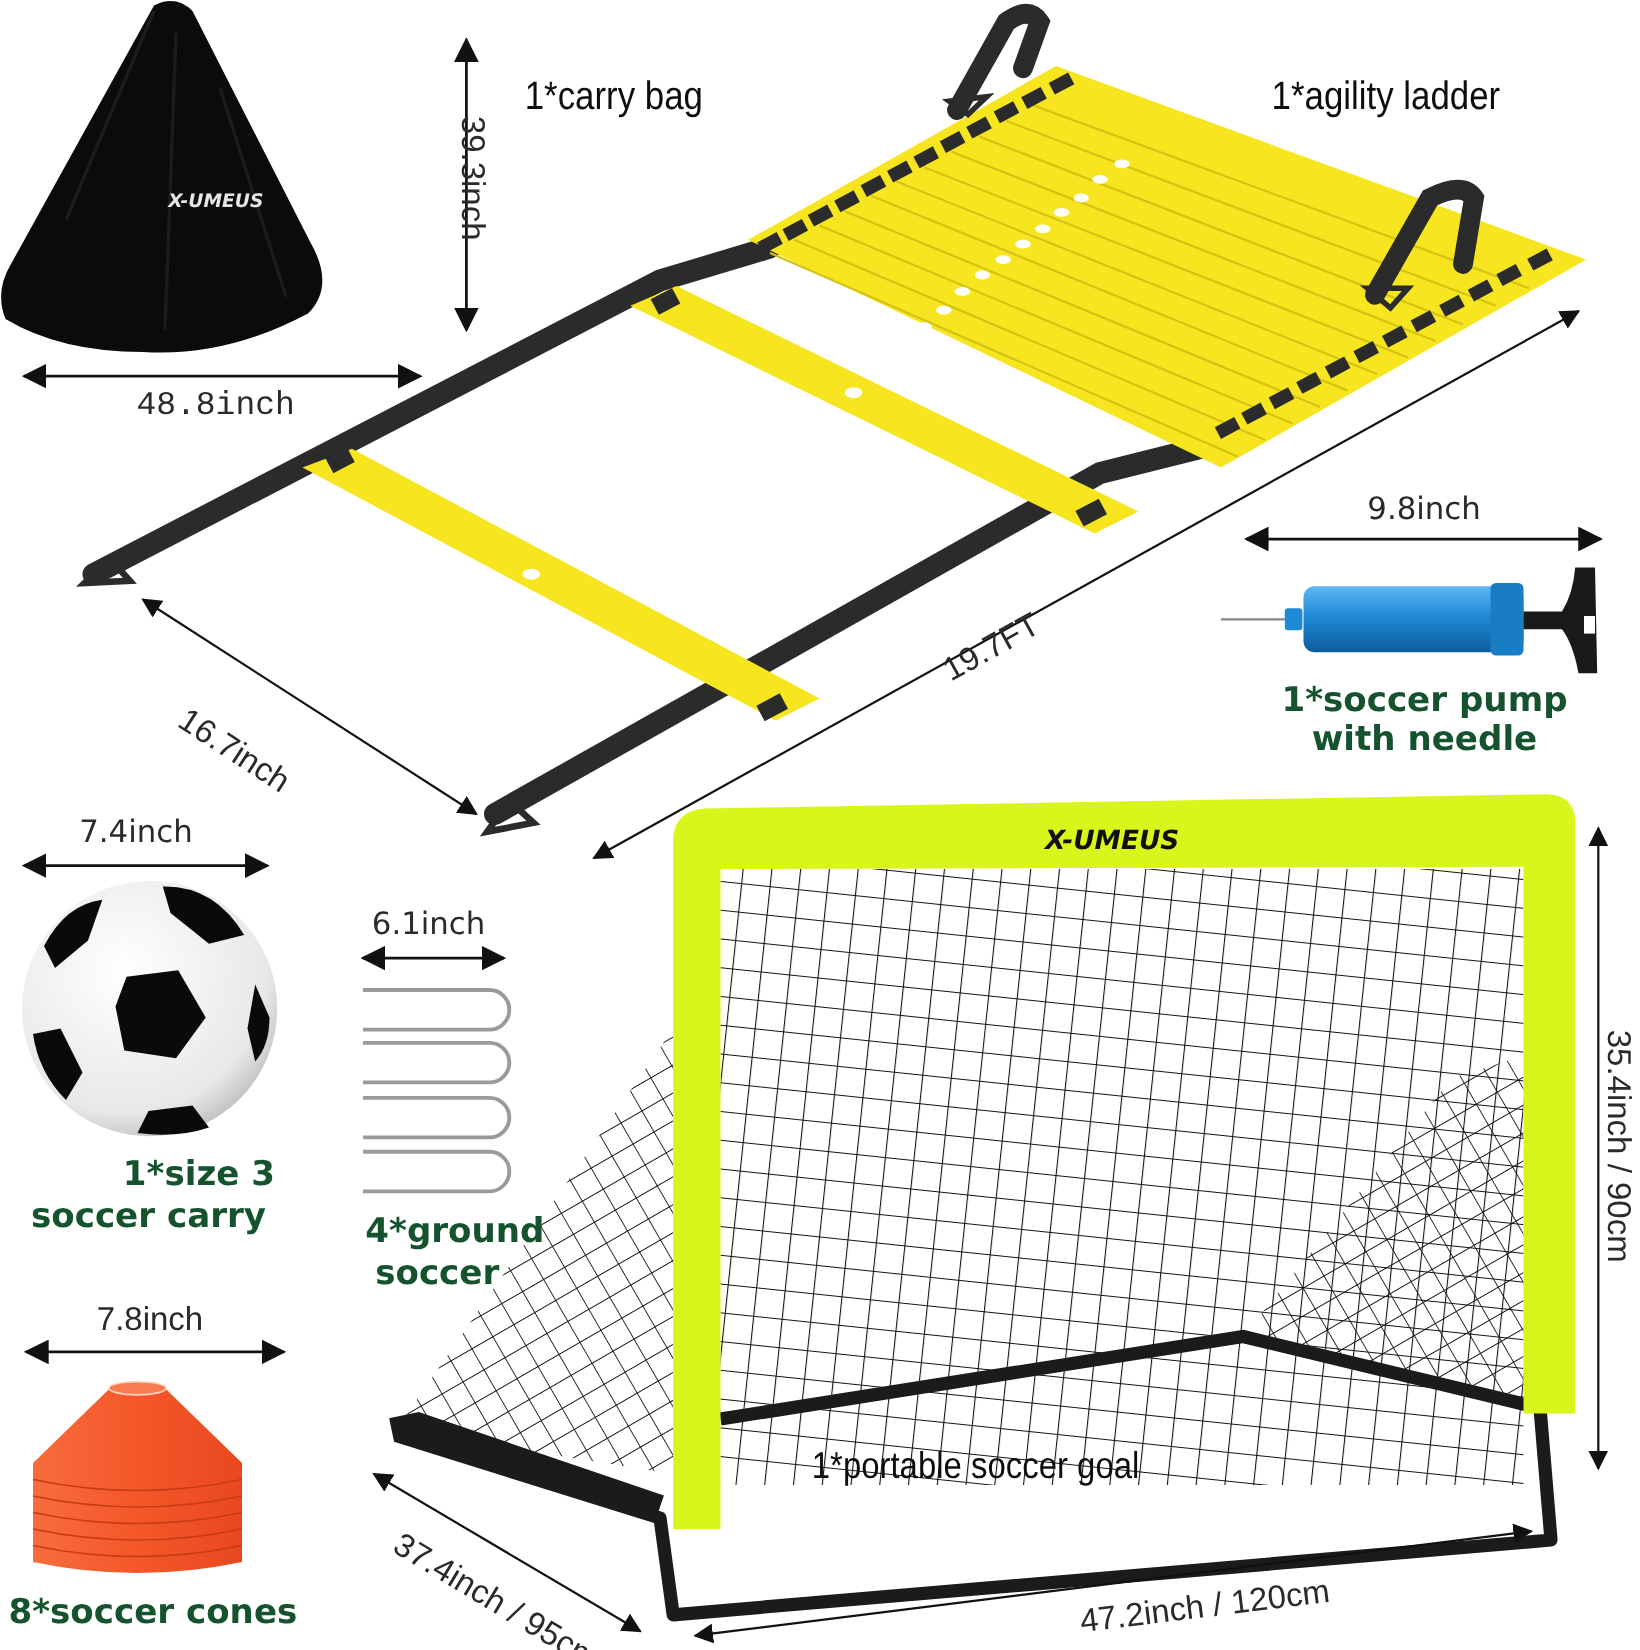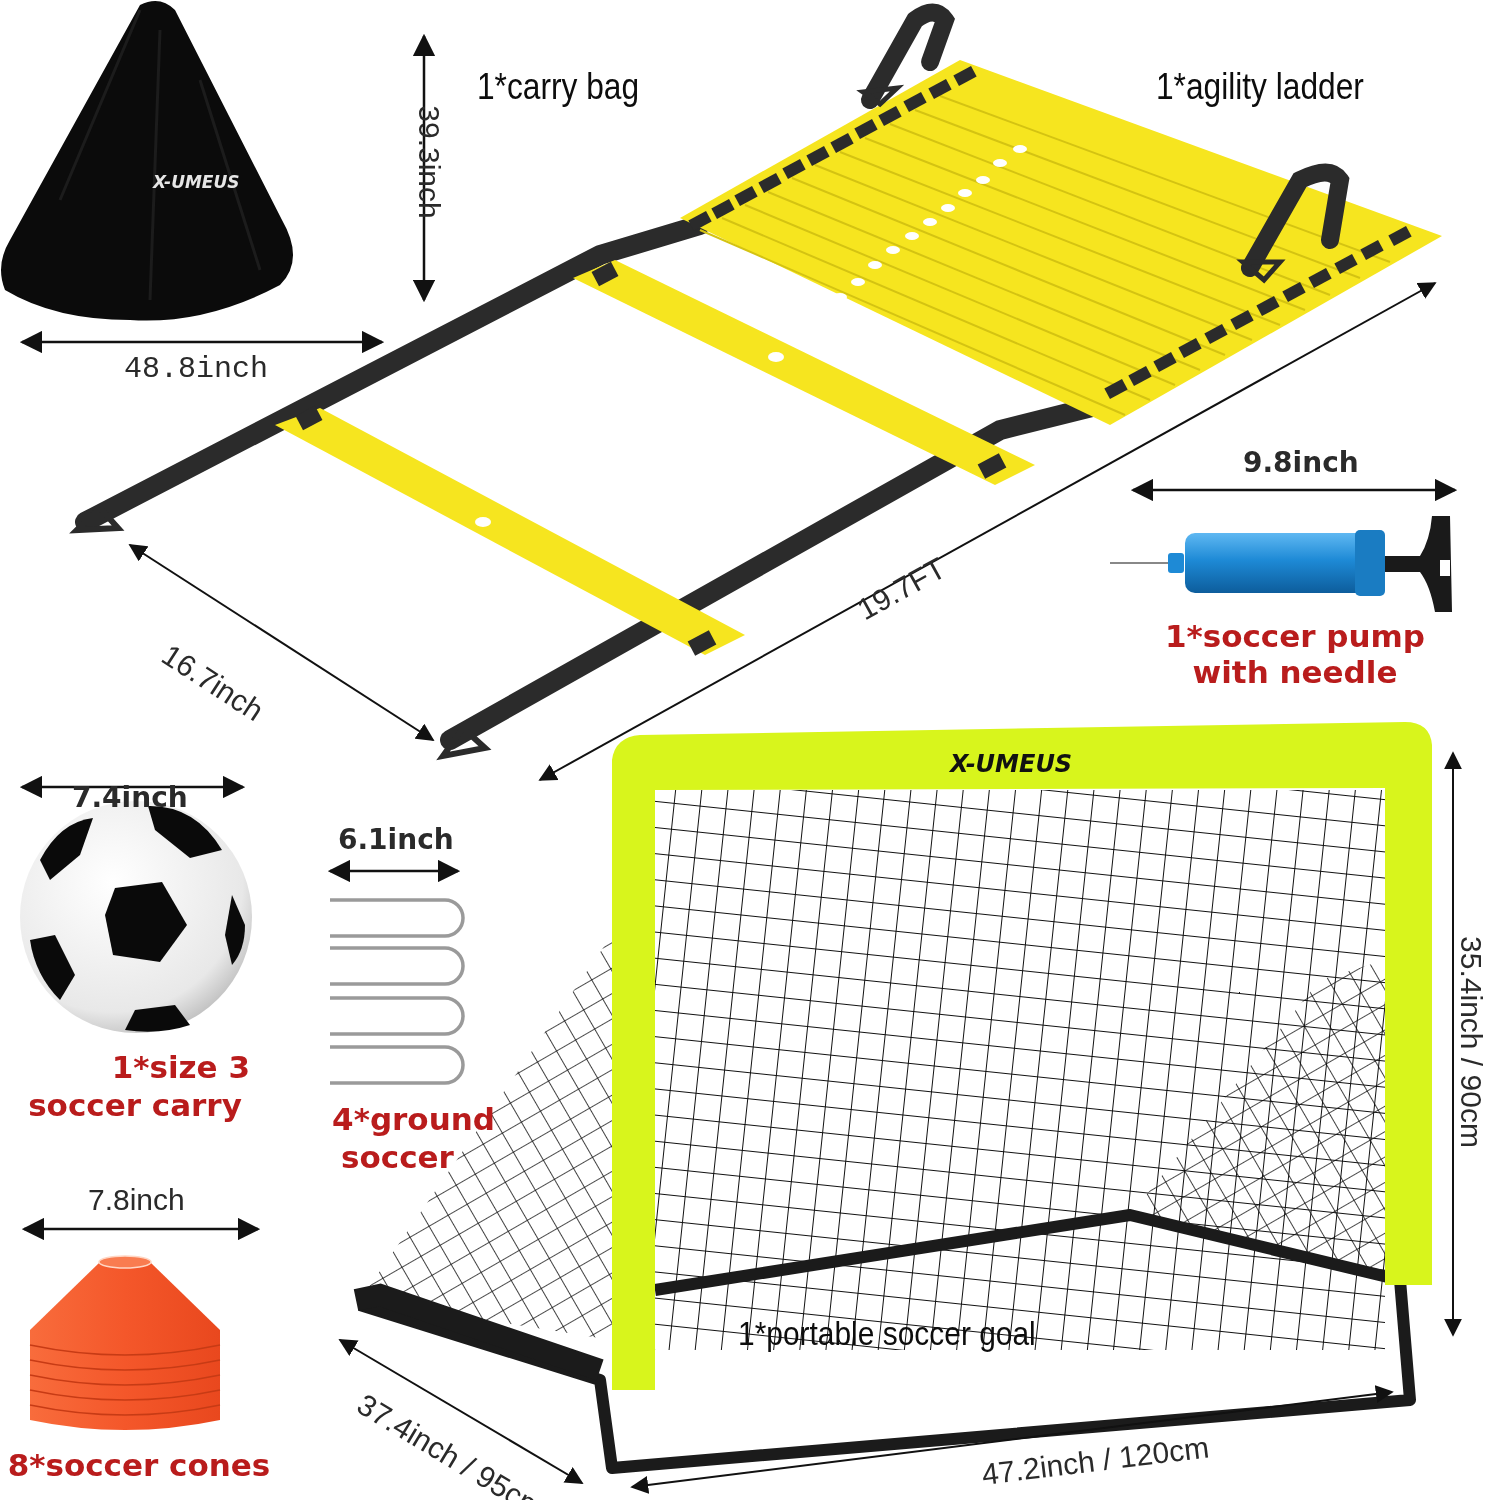--- a/index.html
+++ b/index.html
@@ -1,20 +1,20 @@
 <!DOCTYPE html>
 <html><head>
 <meta charset="utf-8">
 <style>
   html, body { margin: 0; padding: 0; background: #ffffff; }
   body { width: 1491px; height: 1500px; position: relative; overflow: hidden; font-family: "Liberation Sans", sans-serif; color: #111; }
   .abs { position: absolute; }
-  .label-bold { font-family: "DejaVu Sans", sans-serif; font-weight: bold; font-size: 31px; color: #b91c1c; text-align: center; line-height: 38px; white-space: nowrap; }
+  .label-bold { font-family: "DejaVu Sans", sans-serif; font-weight: bold; font-size: 31px; color: #14532d; text-align: center; line-height: 38px; white-space: nowrap; }
   .label-cond { font-family: "Liberation Sans", sans-serif; font-size: 36px; color: #0d0d0d; white-space: nowrap; transform: scaleX(0.88); transform-origin: left center; }
-  .dim { font-family: "DejaVu Sans", sans-serif; font-size: 28px; color: #2a2a2a; white-space: nowrap; font-weight: bold; }
+  .dim { font-family: "DejaVu Sans", sans-serif; font-size: 28px; color: #2a2a2a; white-space: nowrap; }
   .dim-thin { font-family: "Liberation Sans", sans-serif; font-size: 30px; color: #2a2a2a; white-space: nowrap; }
   svg.full { position: absolute; left: 0; top: 0; }
 </style>
 </head>
 <body>
 
 <svg class="full" width="1491" height="1500" viewBox="0 0 1491 1500">
   <defs>
     <marker id="arr" viewBox="0 0 10 10" refX="9" refY="5" markerWidth="9" markerHeight="9" orient="auto-start-reverse">
       <path d="M0,0 L10,5 L0,10 z" fill="#111"></path>
@@ -204,21 +204,21 @@
 <div class="abs dim-thin" style="left:372px; top:145px; transform: rotate(90deg); transform-origin: center;">39.3inch</div>
 
 <div class="abs label-cond" style="left:1156px; top:66px;">1*agility ladder</div>
 <div class="abs dim-thin" style="left:165px; top:635px; transform: rotate(33deg); transform-origin: left center;">16.7inch</div>
 <div class="abs dim-thin" style="left:860px; top:595px; transform: rotate(-29deg); transform-origin: left center;">19.7FT</div>
 
 <div class="abs dim" style="left:1243px; top:446px;">9.8inch</div>
 <div class="abs label-bold" style="left:1160px; top:617px; width:270px;">1*soccer pump</div>
 <div class="abs label-bold" style="left:1160px; top:653px; width:270px;">with needle</div>
 
-<div class="abs dim" style="left:72px; top:739px;margin-top:42px;">7.4inch</div>
+<div class="abs dim" style="left:72px; top:739px;">7.4inch</div>
 <div class="abs label-bold" style="left:20px; top:1048px; width:230px;text-align:right;">1*size 3</div>
 <div class="abs label-bold" style="left:20px; top:1086px; width:230px;">soccer carry</div>
 
 <div class="abs dim" style="left:338px; top:823px;">6.1inch</div>
 <div class="abs label-bold" style="left:300px; top:1100px; width:195px;text-align:right;">4*ground</div>
 <div class="abs label-bold" style="left:300px; top:1138px; width:195px;">soccer</div>
 
 <div class="abs dim-thin" style="left:88px; top:1183px;">7.8inch</div>
 <div class="abs label-bold" style="left:4px; top:1446px; width:270px;">8*soccer cones</div>
 

